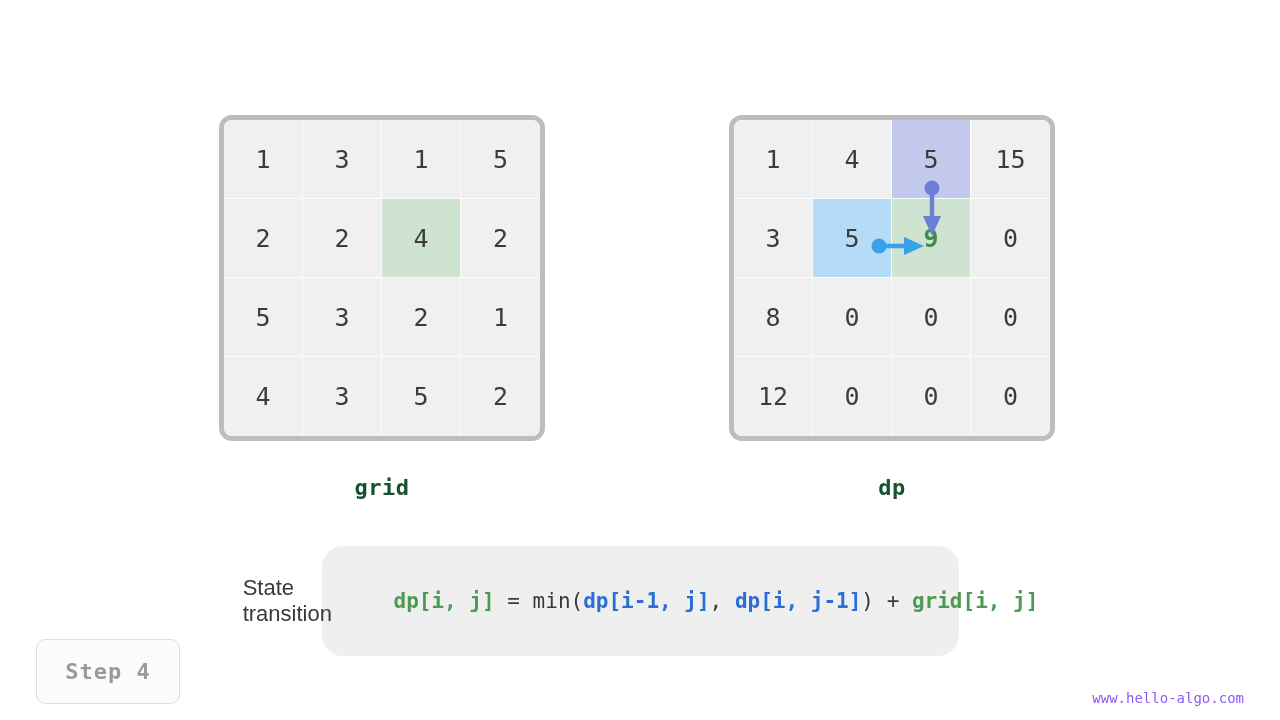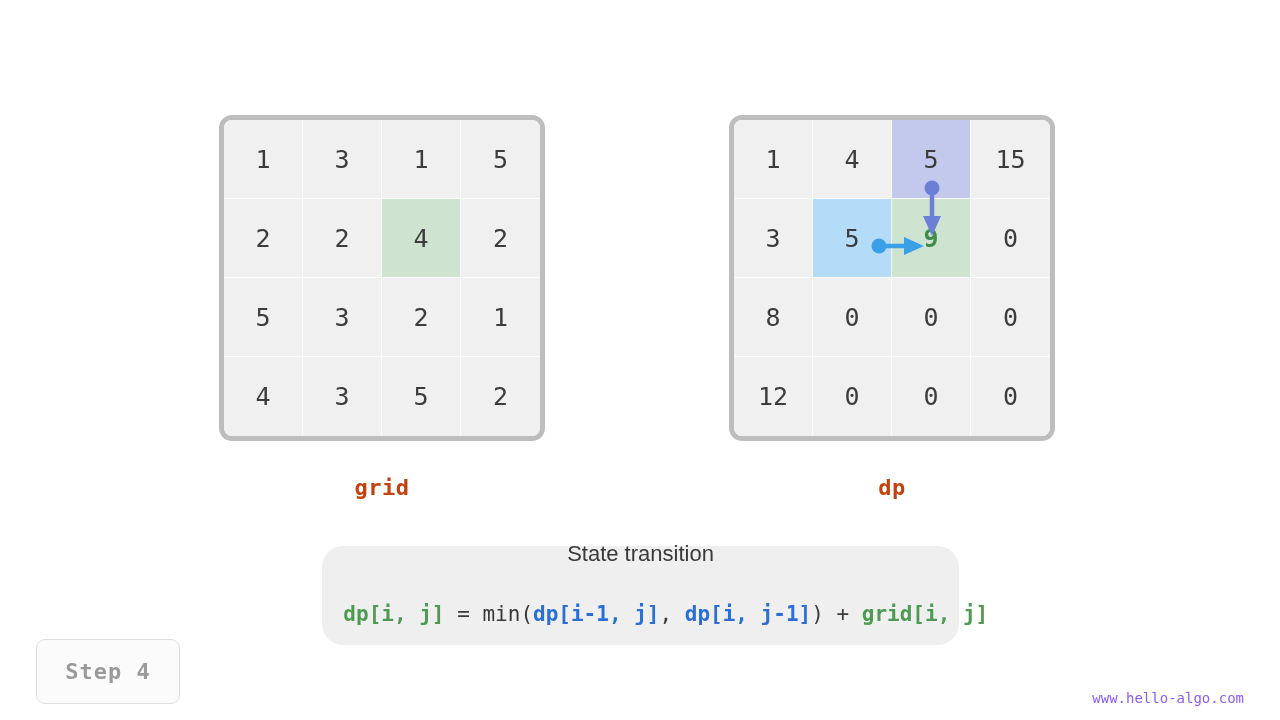--- a/index.html
+++ b/index.html
@@ -54,44 +54,44 @@
   .cell.hl-green   { background: #cfe3d1; }
   .cell.hl-blue    { background: #b4dcf8; }
   .cell.hl-purple  { background: #c3c9ed; }
   .cell.text-green { color: #3f8c4a; font-weight: bold; }
 
   .matrix-label {
     margin-top: 34px;
     font-family: "DejaVu Sans Mono", monospace;
     font-size: 22px;
     font-weight: bold;
-    color: #c2410c;
+    color: #14532d;
     letter-spacing: 0.5px;
   }
 
   
   .arrows {
     position: absolute;
     left: 0; top: 0;
     width: 326px;
     height: 326px;
     pointer-events: none;
   }
 
   
   #formula-panel {
     position: absolute;
     left: 322px;
     top: 546px;
     width: 637px;
-    height: 99px;
+    height: 110px;
     background: #efefef;
     border-radius: 21px;
     display: flex;
-    flex-direction: column;
+    flex-direction: row;
     align-items: center;
     justify-content: center;
     gap: 11px;
   }
   #formula-title {
     font-family: "Liberation Sans", sans-serif;
     font-size: 22px;
     color: #3a3a3a;
   }
   #formula-line {

